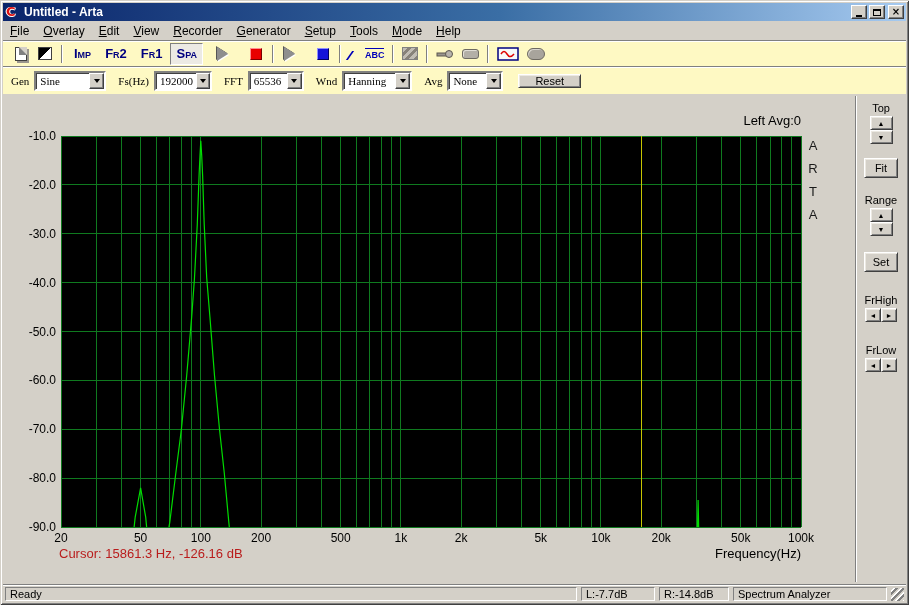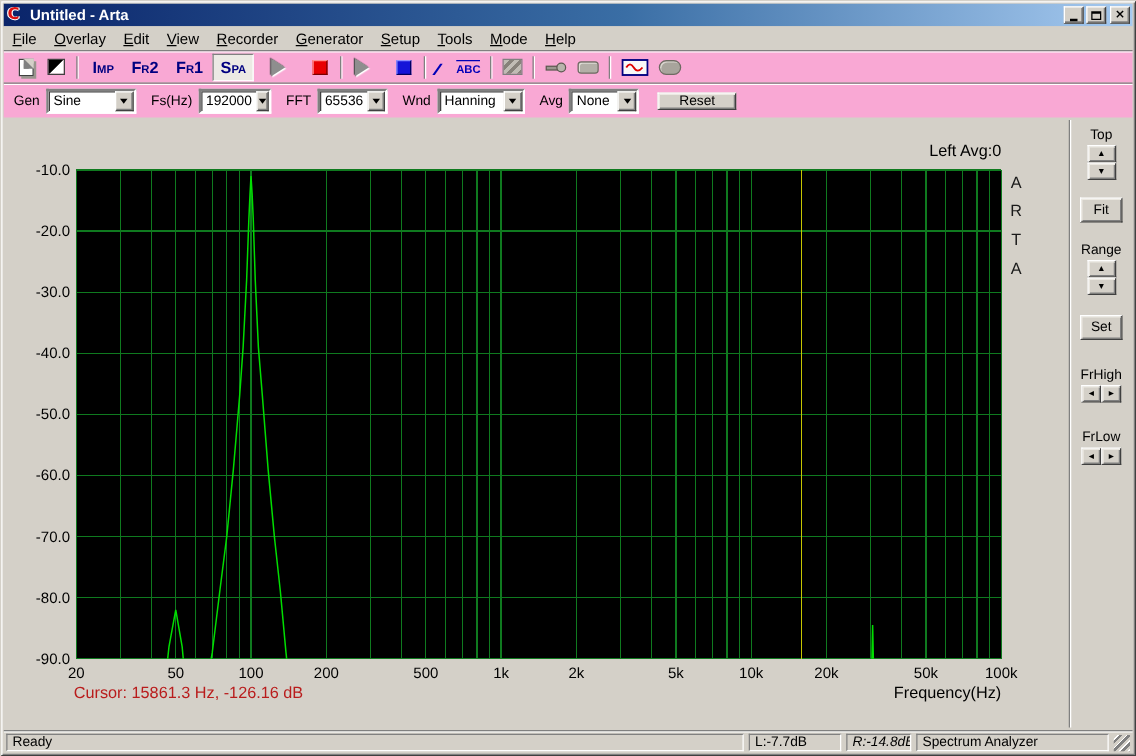--- a/index.html
+++ b/index.html
@@ -21,21 +21,21 @@
     padding:0;margin-left:2px;position:relative;cursor:default;}
   .glyph-min{display:block;width:6px;height:2px;background:#000;margin-top:7px;}
   .glyph-max{display:block;width:8px;height:7px;border:1px solid #000;border-top:2px solid #000;}
   .glyph-close{font:bold 10px/10px "DejaVu Sans",sans-serif;color:#000;}
   
   .menubar{position:absolute;left:3px;top:21px;right:3px;height:19px;display:flex;align-items:center;
     font-size:12px;color:#000;background:#d4d0c8;}
   .menu-item{display:inline-block;padding:2px 7px;cursor:default;text-align:center;}
   .menu-item::first-letter{text-decoration:underline;}
   
-  .toolbar{position:absolute;left:3px;right:3px;display:flex;align-items:center;background:#f9a8d4;
+  .toolbar{position:absolute;left:3px;right:3px;display:flex;align-items:center;background:#fef9c3;
     border-top:1px solid #808080;box-shadow:inset 0 1px 0 #fff;}
   .toolbar1{top:40px;height:26px;padding-left:6px;}
   .toolbar2{top:66px;height:28px;padding-left:8px;}
   .tbb{background:transparent;border:1px solid transparent;height:22px;min-width:22px;display:flex;
     align-items:center;justify-content:center;padding:0 2px;margin:0 1px;cursor:default;}
   .tbb.modebtn{font:bold 13px "Liberation Sans",sans-serif;font-variant:small-caps;color:#000080;
     padding:0 5px;letter-spacing:0px;}
   .tbb.active{background:#eceae4;border:1px solid;border-color:#808080 #fff #fff #808080;}
   .tb-sep{width:2px;height:18px;border-left:1px solid #808080;border-right:1px solid #fff;margin:0 4px;}
   .icon-page{width:12px;height:14px;background:#fff;border:1px solid #404040;position:relative;
@@ -51,21 +51,21 @@
   .icon-abc{display:flex;align-items:flex-end;color:#0000b8;gap:12px;}
   .abc-slash{display:inline-block;width:2px;height:9px;background:#0000b8;transform:skewX(-35deg);margin-right:2px;}
   .abc-text{font:bold 9px "Liberation Sans",sans-serif;border-top:1px solid #0000b8;padding-top:1px;}
   .icon-hatch{width:16px;height:13px;border:1px solid #808080;
     background:repeating-linear-gradient(135deg,#c0bcb4 0 3px,#87827a 3px 6px);}
   .icon-grayrect{width:17px;height:10px;background:#b3afa7;border:1px solid #6e6a62;border-radius:3px;
     box-shadow:inset 1px 1px 0 #e0ddd6;}
   .icon-grayround{width:18px;height:12px;background:#a8a49c;border:1px solid #6e6a62;border-radius:6px;
     box-shadow:inset 1px 1px 0 #d8d5ce;}
   
-  .field{display:flex;align-items:center;margin-right:12px;}
+  .field{display:flex;align-items:center;margin-right:12px;font-family:Liberation Serif, serif;}
   .flabel{font-size:11px;margin-right:5px;}
   .combo{display:flex;height:20px;background:#fff;border:2px solid;border-color:#808080 #fff #fff #808080;
     box-shadow:inset 1px 1px 0 #404040;}
   .cval{font-size:11px;padding:2px 3px 0 4px;flex:1;white-space:nowrap;}
   .cbtn{width:15px;background:#d4d0c8;border:1px solid;border-color:#fff #404040 #404040 #fff;
     box-shadow:inset -1px -1px 0 #808080;display:flex;align-items:center;justify-content:center;}
   .caret{width:0;height:0;border:3px solid transparent;border-top:4px solid #000;margin-top:4px;}
   .btn3d{background:#d4d0c8;border:1px solid;border-color:#fff #404040 #404040 #fff;
     box-shadow:inset 1px 1px 0 #ece9e2, inset -1px -1px 0 #808080;font-size:11px;color:#000;cursor:default;}
   .reset-btn{height:14px;padding:0 16px;margin-left:3px;}
@@ -92,21 +92,21 @@
   .sbtn{width:34px;height:20px;}
   .mt6{margin-top:6px;}.mt14{margin-top:14px;}.mt16{margin-top:16px;}.mt22{margin-top:22px;}
   
   .statusbar{position:absolute;left:3px;right:3px;bottom:3px;height:18px;background:#d4d0c8;
     border-top:1px solid #808080;box-shadow:inset 0 1px 0 #fff;
     display:flex;align-items:center;padding:2px 2px 1px 2px;font-size:11px;}
   .pane{border:1px solid;border-color:#808080 #fff #fff #808080;height:14px;padding:0px 4px;
     white-space:nowrap;overflow:hidden;}
   .pane-ready{flex:1;margin-right:4px;}
   .pane-l{width:74px;margin-right:4px;}
-  .pane-r{width:52px;margin-right:4px;font-style:italic;}
+  .pane-r{width:70px;margin-right:4px;}
   .pane-mode{width:154px;margin-right:4px;}
   .grip{width:13px;height:13px;align-self:flex-end;
     background:repeating-linear-gradient(135deg,transparent 0 2px,#fff 2px 3px,#808080 3px 5px);}
 </style>
 </head>
 <body>
 
 <div class="window">
 
   <div class="titlebar">

